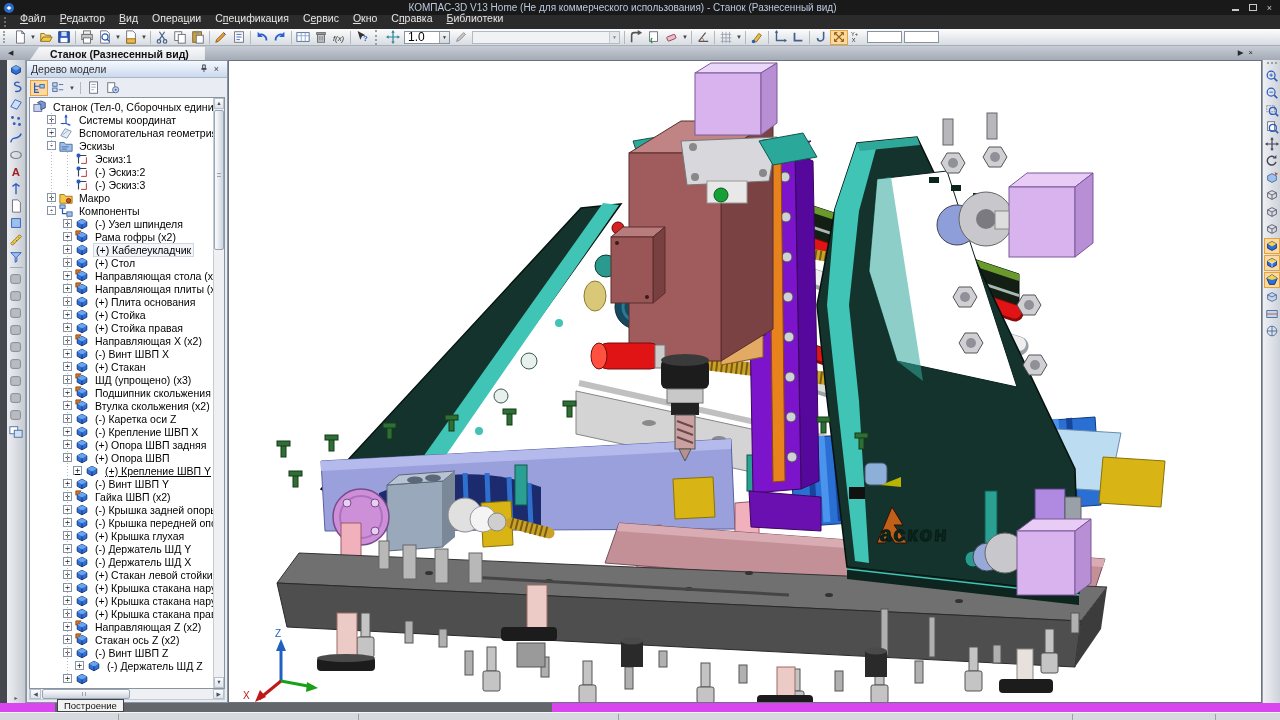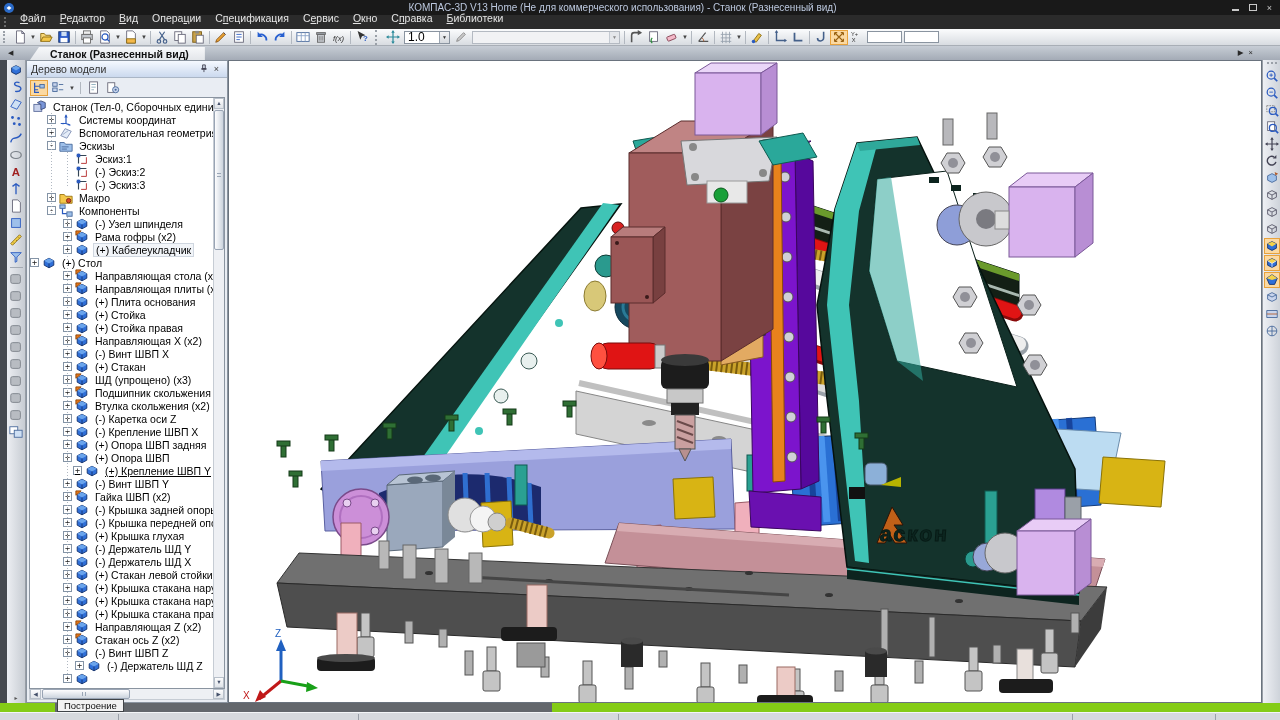--- a/index.html
+++ b/index.html
@@ -100,21 +100,21 @@
   #scene { position:absolute; left:0; top:0; }
 
   
   #righttb { width:18px; background:linear-gradient(90deg,#eef0f4,#ced3da); border-left:1px solid #989ea6;
     display:flex; flex-direction:column; align-items:center; padding-top:2px; }
   #righttb .grip { width:10px; height:4px; border-top:2px dotted #9aa0a8; margin-bottom:2px; }
   .rbtn { width:16px; height:16px; display:flex; align-items:center; justify-content:center; border:1px solid transparent; flex:none; margin-bottom:1px; }
   .rbtn.active { background:#fbd9a2; border:1px solid #e8a23c; }
 
   
-  #propstrip { height:9px; background:#84cc16; position:relative; }
+  #propstrip { height:9px; background:#d946ef; position:relative; }
   .propseg { position:absolute; left:55px; width:497px; top:0; bottom:0; background:#63676c; }
   .proptab { position:absolute; left:2px; top:-4px; height:13px; background:#f2f2f2; border:1px solid #404448;
     font-size:9.5px; line-height:11px; padding:0 6px; color:#111; white-space:nowrap; }
   #statusbar { height:8px; background:#d6d9dd; border-top:1px solid #f3f5f7; position:relative; }
   .ssep { position:absolute; top:1px; width:1px; height:6px; background:#9aa0a8; }
 </style>
 </head>
 <body>
 
 <div id="titlebar">
@@ -628,21 +628,21 @@
           </div>
           <div class="trow" style="padding-left: 33px;">
             <span class="exp">+</span>
             <span class="ticon"><svg viewBox="0 0 16 16" width="14" height="14">
                 <path d="M2.5 5.5L8 2.5l5.5 3v5L8 13.5l-5.5-3z" fill="#2f6fd8" stroke="#12306a"></path>
                 <path d="M2.5 5.5L8 8.5l5.5-3L8 2.5z" fill="#6aa4ec"></path>
                 <path d="M8 8.5v5" stroke="#12306a"></path>
               </svg></span>
             <span class="tlabel hl">(+) Кабелеукладчик</span>
           </div>
-          <div class="trow" style="">
+          <div class="trow" style="padding-left: 33px;">
             <span class="exp">+</span>
             <span class="ticon"><svg viewBox="0 0 16 16" width="14" height="14">
                 <path d="M2.5 5.5L8 2.5l5.5 3v5L8 13.5l-5.5-3z" fill="#2f6fd8" stroke="#12306a"></path>
                 <path d="M2.5 5.5L8 8.5l5.5-3L8 2.5z" fill="#6aa4ec"></path>
                 <path d="M8 8.5v5" stroke="#12306a"></path>
               </svg></span>
             <span class="tlabel">(+) Стол</span>
           </div>
           <div class="trow" style="padding-left: 33px;">
             <span class="exp">+</span>

